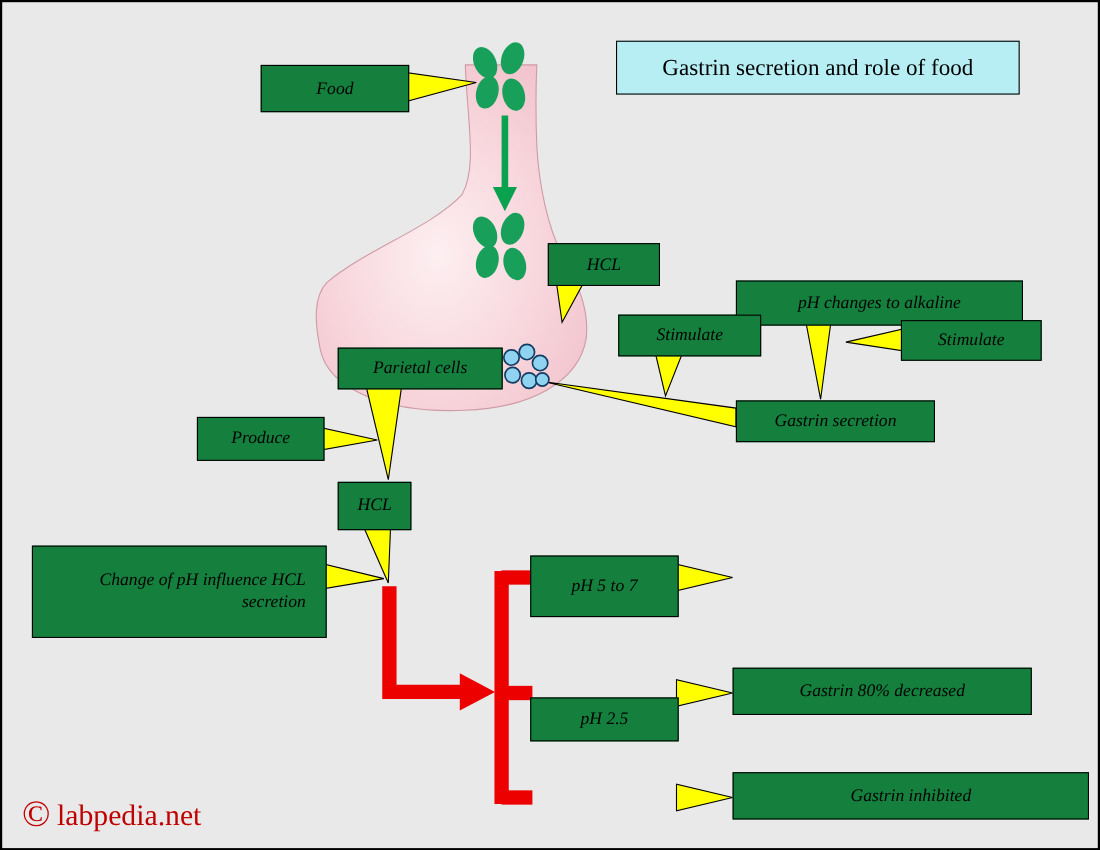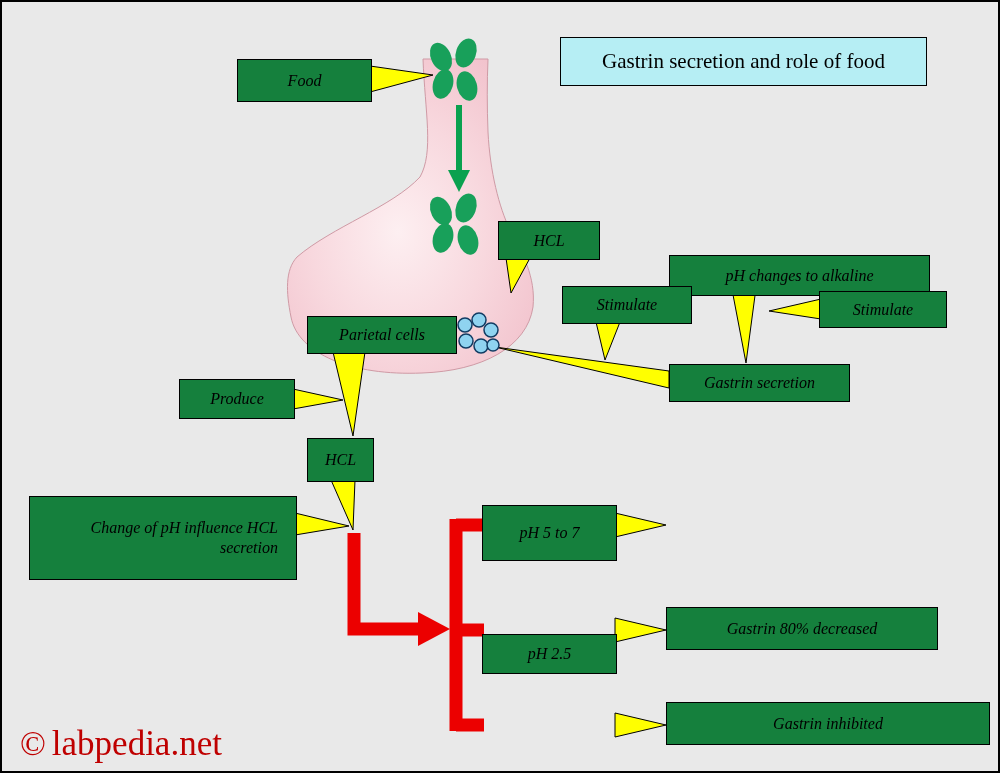--- a/index.html
+++ b/index.html
@@ -31,21 +31,21 @@
     font-size:21px;color:#000;text-align:left;
     box-sizing:border-box;
   }
   #watermark{
     position:absolute;z-index:2;
     left:18px;top:722px;
     color:#bf0000;
     display:flex;align-items:center;gap:6px;
   }
   #watermark .csym{font-size:34px;line-height:1;font-weight:normal;}
-  #watermark .wtext{font-size:35px;}
+  #watermark .wtext{font-size:27px;}
 </style>
 </head>
 <body>
 
 <div id="canvas">
 
   <svg id="diagram-svg" width="1000" height="773" viewBox="0 0 1000 773">
     <defs>
       <radialGradient id="stomachGrad" cx="45%" cy="55%" r="65%">
         <stop offset="0%" stop-color="#fdeff1"></stop>

